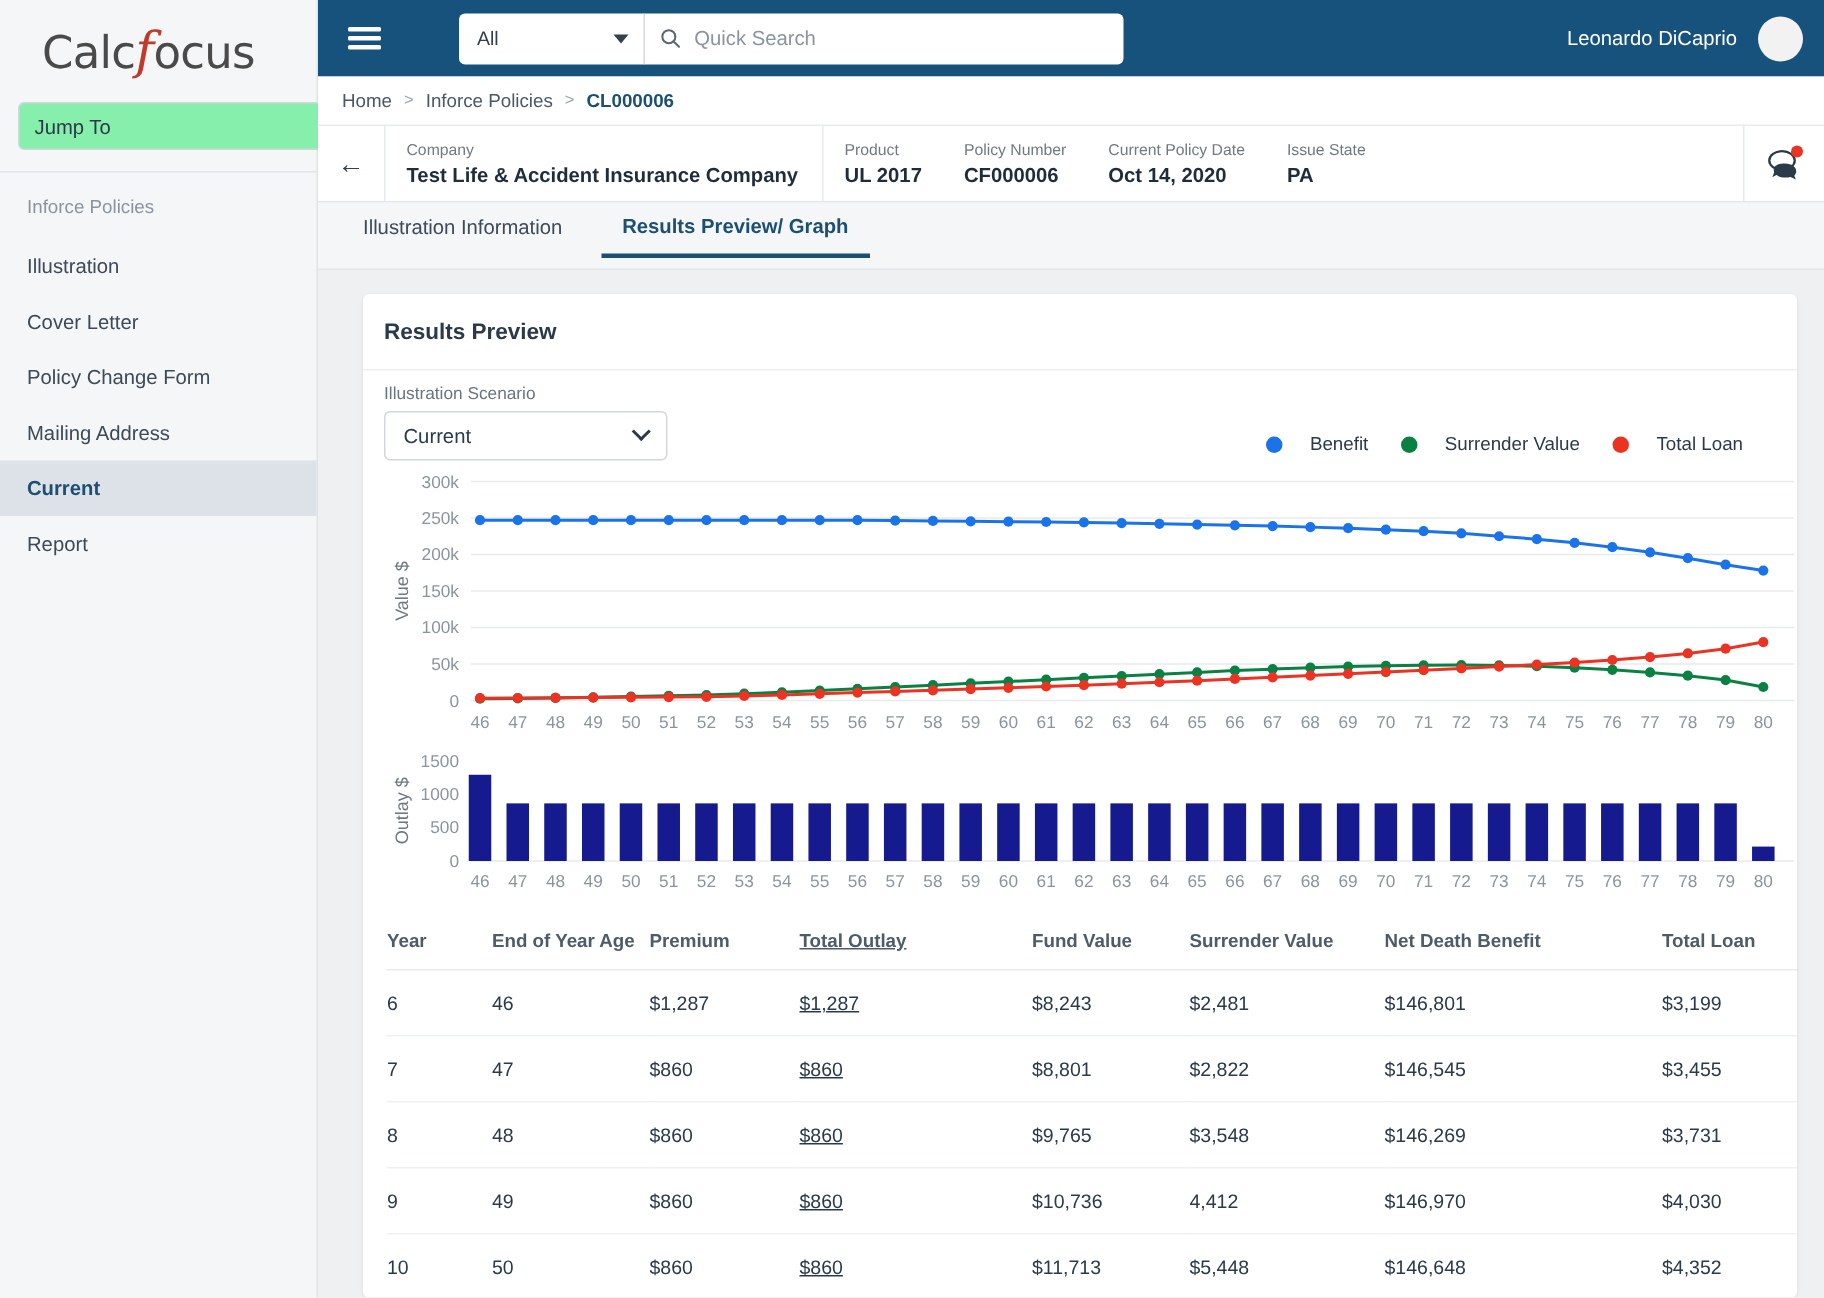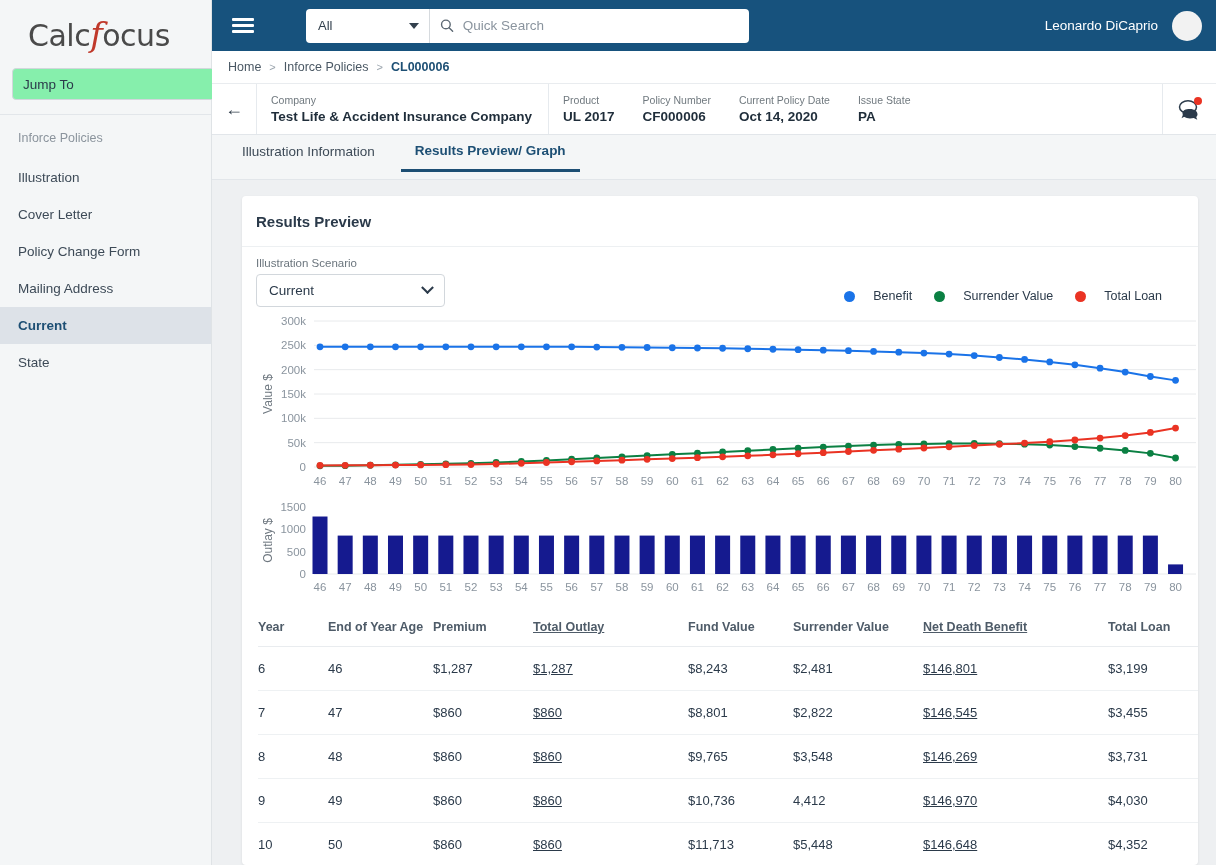--- a/index.html
+++ b/index.html
@@ -126,21 +126,21 @@
   
   table { width: 100%; border-collapse: collapse; table-layout: fixed; }
   thead th {
     text-align: left; font-size: 12.5px; color: #4e5b68; font-weight: bold;
     padding: 12px 0 12px 0; border-bottom: 1px solid #e9ecef;
   }
   tbody td { font-size: 13px; color: #2b3a4a; padding: 14px 0; border-bottom: 1px solid #eef1f3; }
   .tbl-wrap { padding: 6px 16px 0 16px; }
   .col-year { width: 70px; } .col-age { width: 105px; } .col-prem { width: 100px; }
   .col-outlay { width: 155px; text-decoration: underline; } .col-fund { width: 105px; } .col-surr { width: 130px; }
-  .col-ndb { width: 185px; text-decoration: underline; } .col-loan { width: 110px; }
+  .col-ndb { width: 185px; } .col-loan { width: 110px; }
 </style>
 </head>
 <body>
 
 <div class="app">
 
   <aside class="sidebar">
     <div class="logo-wrap">
       <div class="logo">
         <span>Calc</span><span class="f">f</span><span>ocus</span>
@@ -150,21 +150,21 @@
       <input class="jumpto" placeholder="Jump To" style="">
     </div>
     <div class="sb-divider"></div>
     <div class="sb-section">Inforce Policies</div>
     <nav id="sidebar-nav">
         <div class="sb-item"><span>Illustration</span></div>
         <div class="sb-item"><span>Cover Letter</span></div>
         <div class="sb-item"><span>Policy Change Form</span></div>
         <div class="sb-item"><span>Mailing Address</span></div>
         <div class="sb-item active"><span>Current</span></div>
-        <div class="sb-item"><span>State</span></div>
+        <div class="sb-item"><span>Report</span></div>
       </nav>
   </aside>
 
   <div class="main">
 
     <header class="topbar">
       <div class="hamburger">
         <span></span>
           <span></span>
           <span></span>

